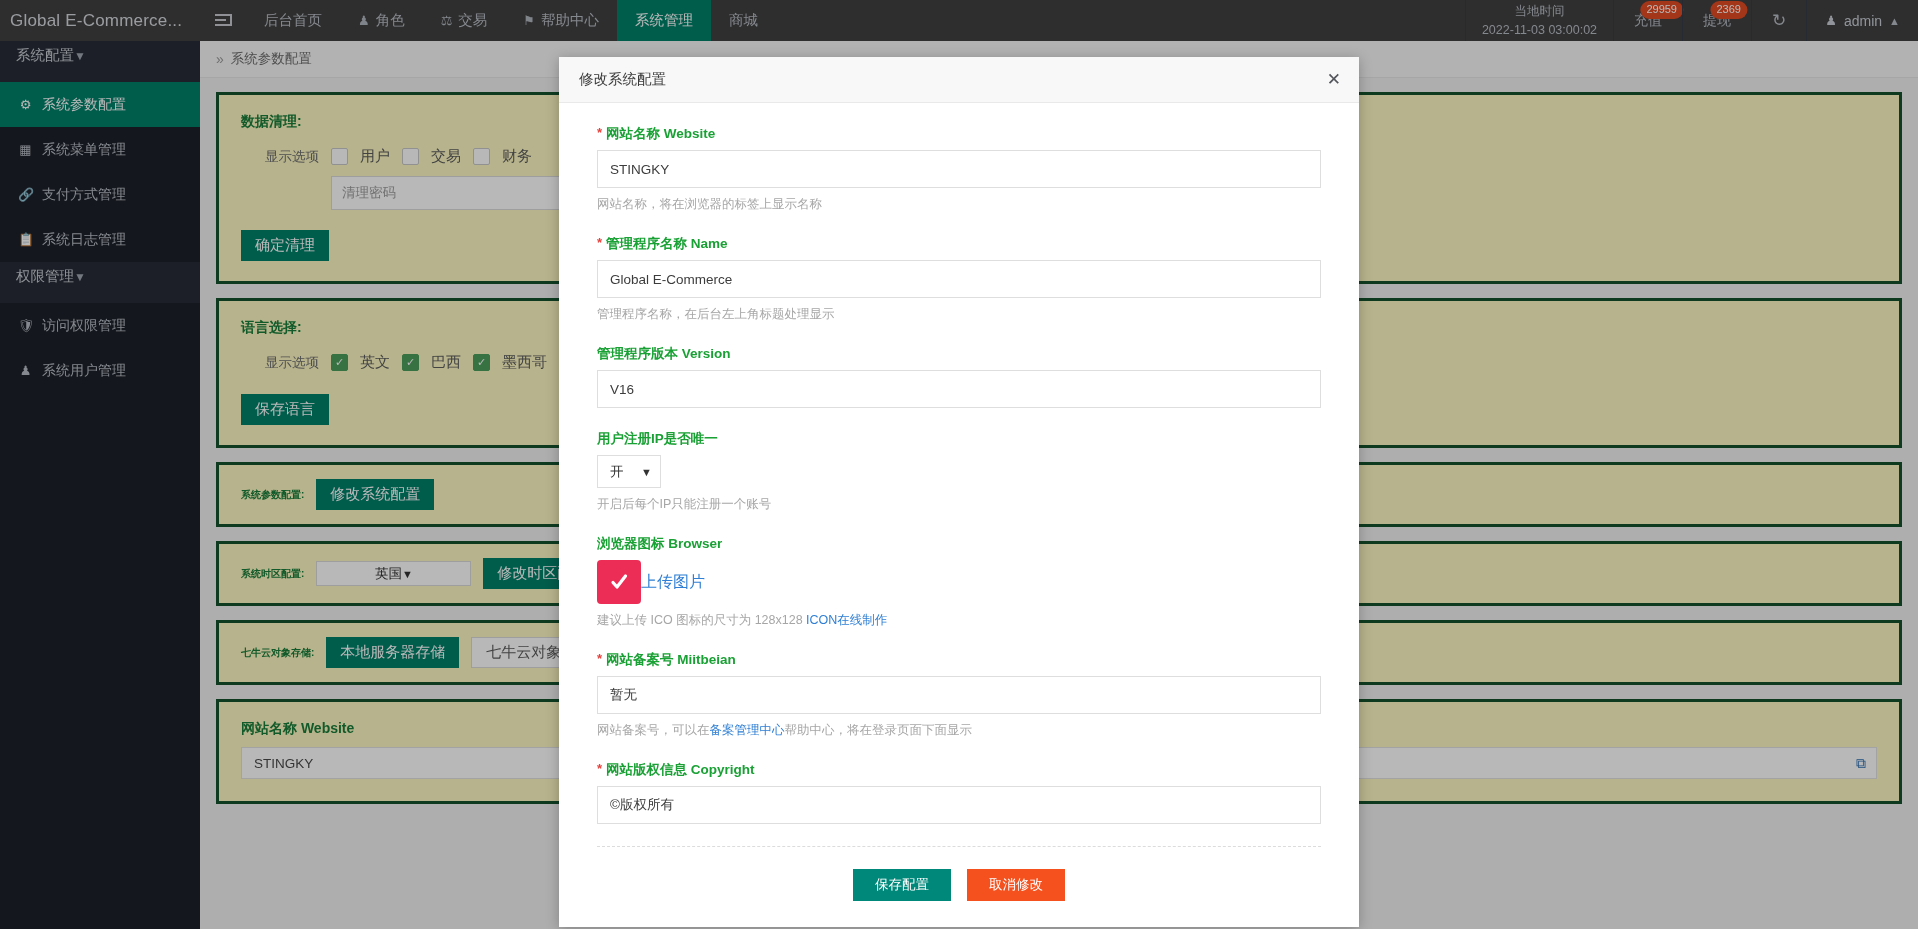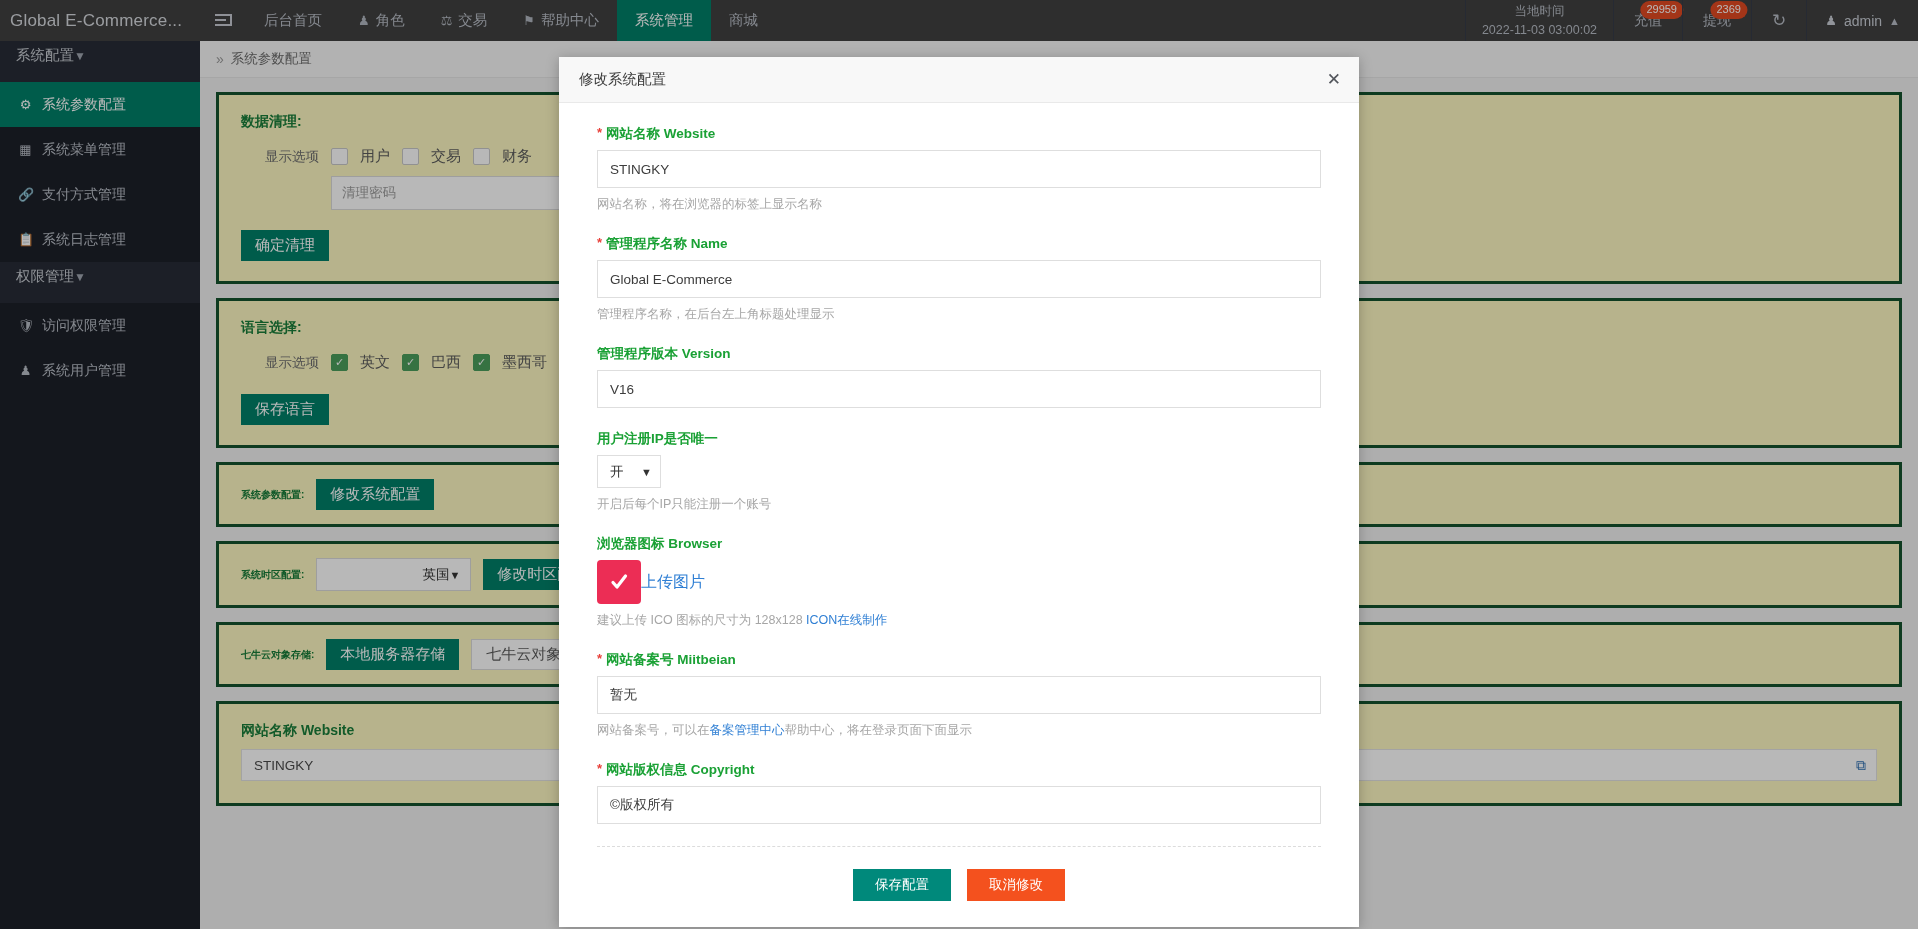--- a/index.html
+++ b/index.html
@@ -115,22 +115,22 @@
     padding: 0 10px; font-size: 13.5px; color: #333; display: flex; align-items: center;
   }
   .txtinput.ph { color: #9d9d9d; }
   .btn {
     display: inline-flex; align-items: center; justify-content: center;
     height: 31px; padding: 0 14px; font-size: 15px; cursor: pointer;
     border: none; color: #fff; background: #018069;
   }
   .btn.ghost { background: #fff; border: 1px solid #dcdcdc; color: #5d5d5d; }
   .selbox {
-    height: 33px; border: 1px solid #dcdcdc; background: #fff; min-width: 150px;
-    display: flex; align-items: center; justify-content: flex-end;
+    height: 25px; border: 1px solid #dcdcdc; background: #fff; min-width: 150px;
+    display: flex; align-items: center; justify-content: center;
     padding: 0 10px; font-size: 13.5px; color: #333; cursor: pointer;
   }
   .inline-label { color: #1a7d3a; font-size: 10px; font-weight: bold; }
   .big-field-label { color: #1a7d3a; font-size: 14px; font-weight: bold; margin-bottom: 9px; }
   .wide-input {
     height: 32px; border: 1px solid #e2e2e2; background: #fff;
     display: flex; align-items: center; padding: 0 12px; font-size: 13.5px; color: #4a4a4a;
     position: relative;
   }
   .copy-ic { position: absolute; right: 10px; color: #2f6fb0; font-size: 14px; cursor: pointer; }

